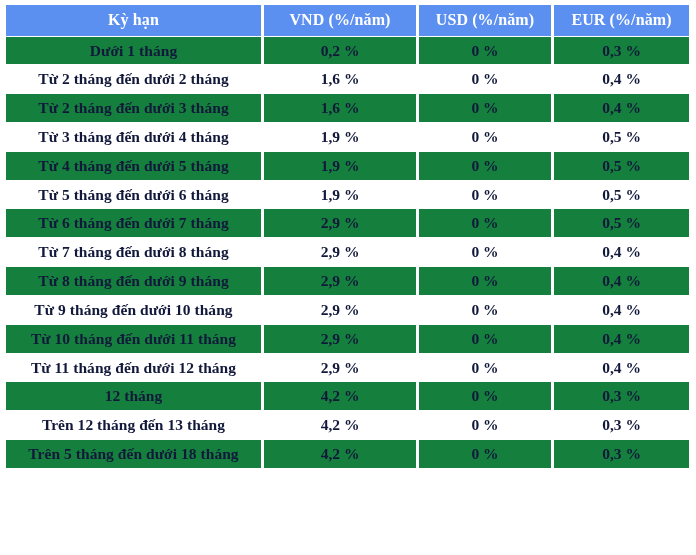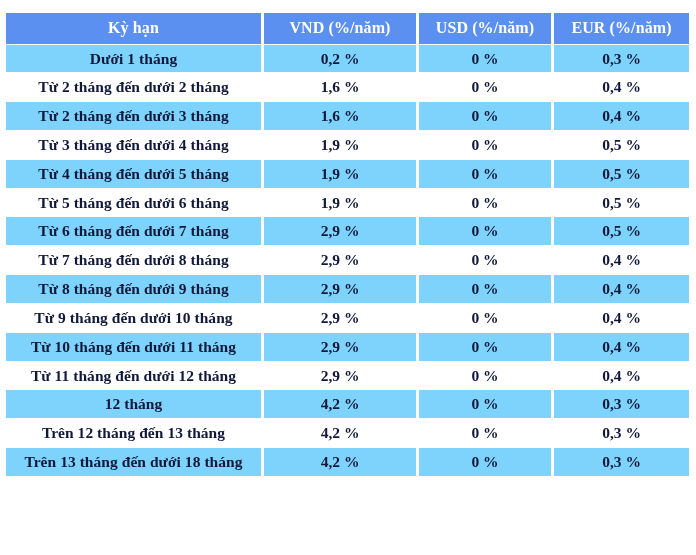--- a/index.html
+++ b/index.html
@@ -8,21 +8,21 @@
     background: #ffffff;
   }
   body {
     width: 696px;
     height: 555px;
     overflow: hidden;
     font-family: "Liberation Serif", "DejaVu Serif", serif;
   }
 
   .table-wrap {
-    padding: 12px 9px 0 3px;
+    padding: 4px 9px 0 3px;
     box-sizing: border-box;
     width: 696px;
   }
 
   table.rate-table {
     border-collapse: separate;
     border-spacing: 3px 1px;
     width: 100%;
     table-layout: fixed;
   }
@@ -51,21 +51,21 @@
     color: #11183a;
     padding: 5px 2px 5px 2px;
     line-height: 1.15;
     background: #ffffff;
     border: 0;
     white-space: nowrap;
     overflow: hidden;
   }
 
   tbody tr.alt td {
-    background: #7dd3fc;
+    background: #15803d;
   }
 
   tbody td.term-cell {
     letter-spacing: 0.05px;
   }
 </style>
 </head>
 <body>
 
 <div class="table-wrap">
@@ -163,20 +163,20 @@
           <td>0 %</td>
           <td>0,3 %</td>
         </tr>
         <tr>
           <td class="term-cell">Trên 12 tháng đến 13 tháng</td>
           <td>4,2 %</td>
           <td>0 %</td>
           <td>0,3 %</td>
         </tr>
         <tr class="alt">
-          <td class="term-cell">Trên 13 tháng đến dưới 18 tháng</td>
+          <td class="term-cell">Trên 5 tháng đến dưới 18 tháng</td>
           <td>4,2 %</td>
           <td>0 %</td>
           <td>0,3 %</td>
         </tr>
       </tbody>
   </table>
 </div>
 
 </body></html>

